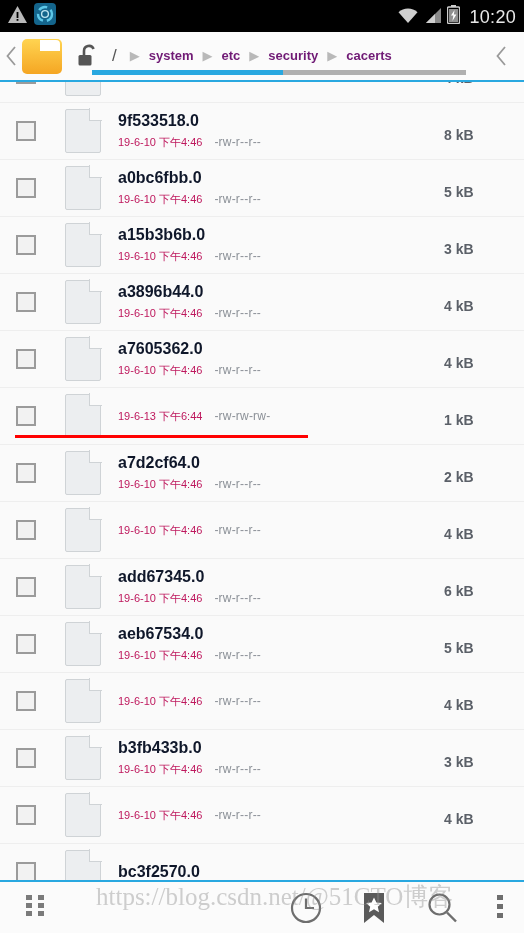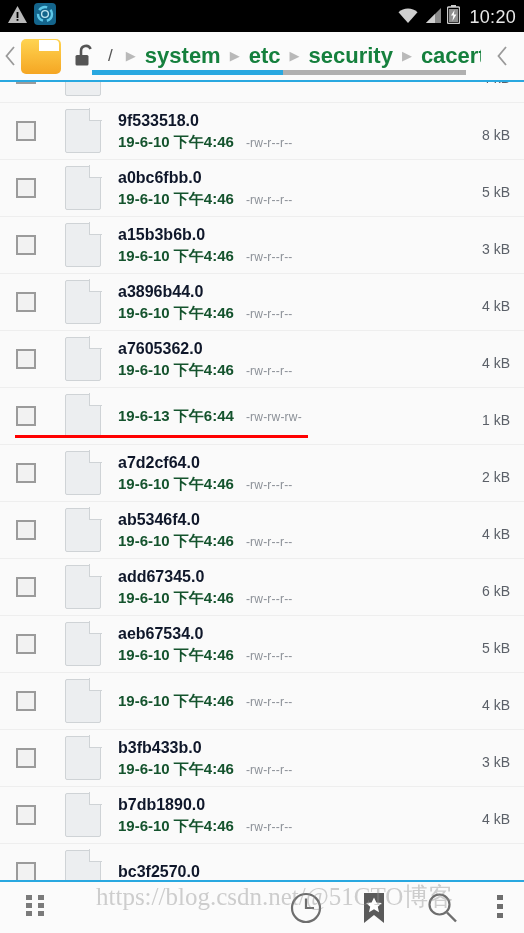--- a/index.html
+++ b/index.html
@@ -26,21 +26,21 @@
     display: flex; align-items: center; border-bottom: 2px solid #29a8e0;
   }
   .hdr-back { width: 22px; display: flex; justify-content: center; align-items: center; }
   .folder-ico { position: relative; width: 48px; height: 40px; margin-left: -4px; flex: 0 0 auto; }
   .hdr-lock { width: 44px; display: flex; justify-content: center; align-items: center; }
   .crumbs {
     flex: 1 1 auto; display: flex; align-items: center; gap: 0;
     overflow: hidden; height: 50px; padding-right: 4px;
   }
   .crumb {
-    font-size: 22px; font-weight: bold; color: #15803d;
+    font-size: 13px; font-weight: bold; color: #701a75;
     padding: 0 2px; white-space: nowrap; line-height: 50px;
   }
   .crumb.root { font-weight: normal; font-size: 17px; color: #555; padding: 0 6px 0 2px; }
   .crumb-sep { color: #b9b9b9; font-size: 13px; padding: 0 7px; line-height: 50px; }
   .hdr-right { width: 46px; display: flex; justify-content: center; align-items: center; }
   .chev { display: inline-block; color: #9a9a9a; }
 
   
   .hscroll { position: absolute; left: 92px; right: 58px; bottom: 5px; height: 5px; background: #b0b0b0; }
   .hscroll-thumb { height: 5px; background: #29a8e0; }
@@ -66,25 +66,25 @@
   .file-ico .corner {
     position: absolute; top: -1px; right: -1px; width: 13px; height: 13px;
     background: #fafafa; border-left: 1px solid #cfd3d6; border-bottom: 1px solid #cfd3d6;
   }
   .info { flex: 1 1 auto; min-width: 0; padding-left: 4px; }
   .fname {
     font-size: 16px; font-weight: bold; color: #0f172a;
     line-height: 22px; white-space: nowrap;
   }
   .meta { display: flex; align-items: baseline; gap: 12px; line-height: 20px; }
-  .mtime { font-size: 15px; color: #14532d; white-space: nowrap; font-weight: bold; }
+  .mtime { font-size: 11px; color: #be185d; white-space: nowrap; }
   .perm { font-size: 12px; color: #8b9097; white-space: nowrap; letter-spacing: .2px; }
   .size {
-    width: 80px; text-align: right; padding-right: 14px;
-    font-size: 14px; font-weight: normal; color: #5b6068; align-self: flex-end;
+    width: 80px; text-align: left; padding-right: 6px;
+    font-size: 14px; font-weight: bold; color: #5b6068; align-self: flex-end;
     padding-bottom: 7px;
   }
   .row .size { align-self: center; margin-top: 14px; }
 
   
   .annot {
     position: absolute; left: 15px; width: 293px; height: 3px;
     background: #ff0000; z-index: 6; pointer-events: none;
   }
 
@@ -358,21 +358,20 @@
         <div class="cb-cell">
           <div class="checkbox"></div>
         </div>
         <div class="file-cell">
           <div class="file-ico">
             <div class="sheet"></div>
             <div class="corner"></div>
           </div>
         </div>
         <div class="info">
-          <div class="fname">ab5346f4.0</div>
           <div class="meta">
             <span class="mtime">19-6-10 下午4:46</span>
             <span class="perm">-rw-r--r--</span>
           </div>
         </div>
         <div class="size">4 kB</div>
       </div>
       <div class="row">
         <div class="cb-cell">
           <div class="checkbox"></div>
@@ -452,21 +451,20 @@
         <div class="cb-cell">
           <div class="checkbox"></div>
         </div>
         <div class="file-cell">
           <div class="file-ico">
             <div class="sheet"></div>
             <div class="corner"></div>
           </div>
         </div>
         <div class="info">
-          <div class="fname">b7db1890.0</div>
           <div class="meta">
             <span class="mtime">19-6-10 下午4:46</span>
             <span class="perm">-rw-r--r--</span>
           </div>
         </div>
         <div class="size">4 kB</div>
       </div>
       <div class="row">
         <div class="cb-cell">
           <div class="checkbox"></div>

